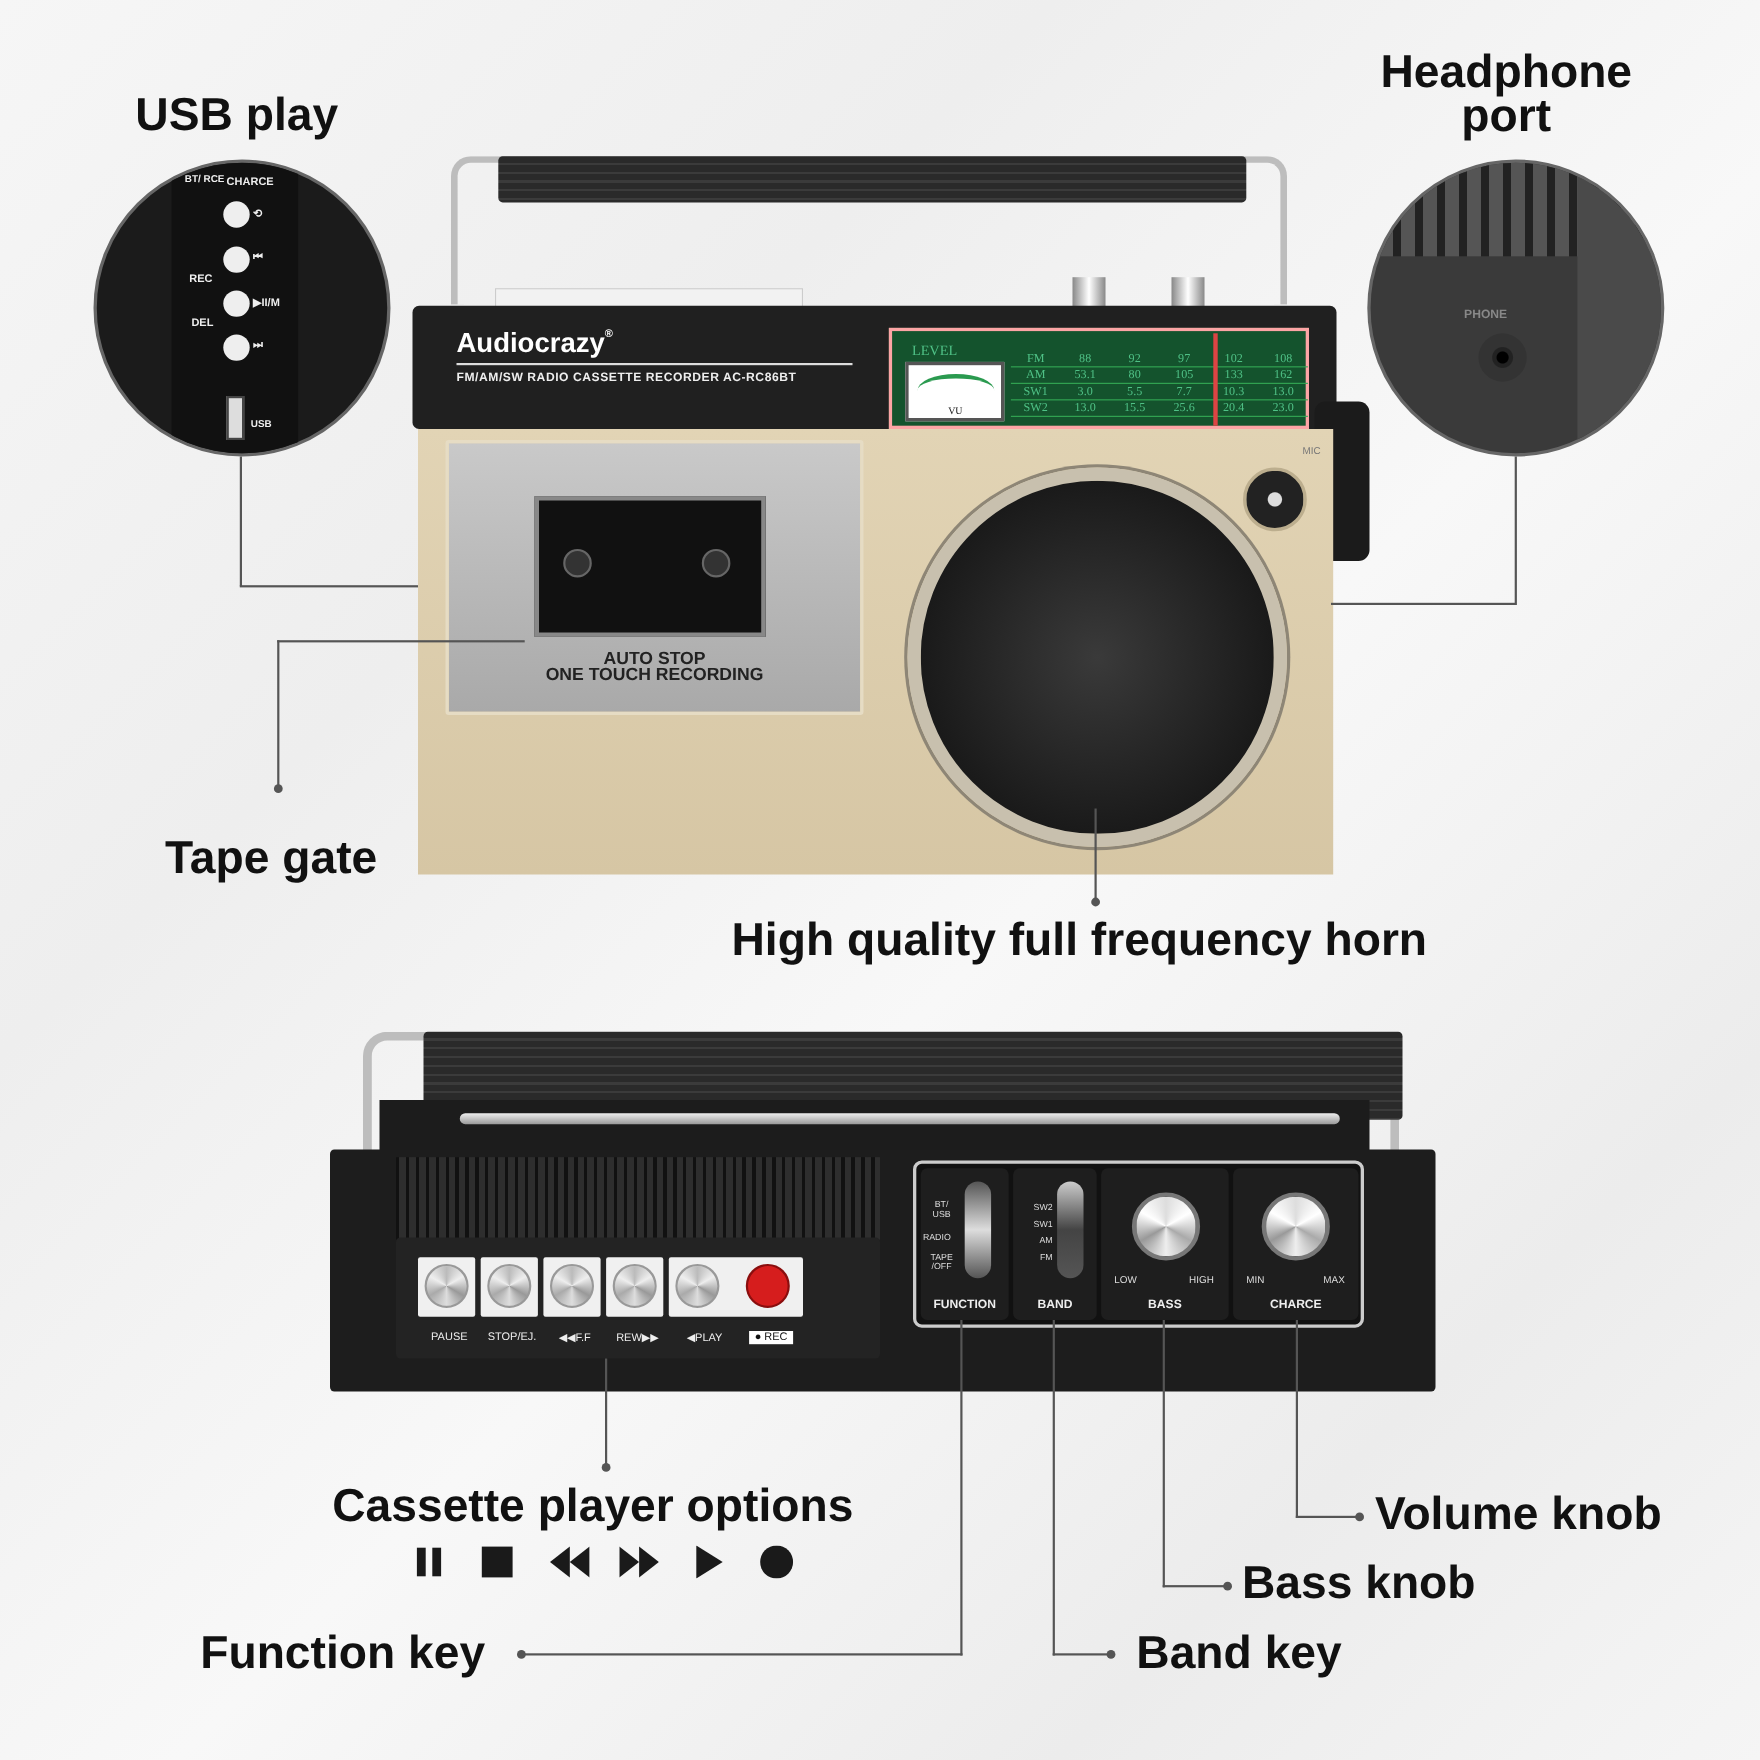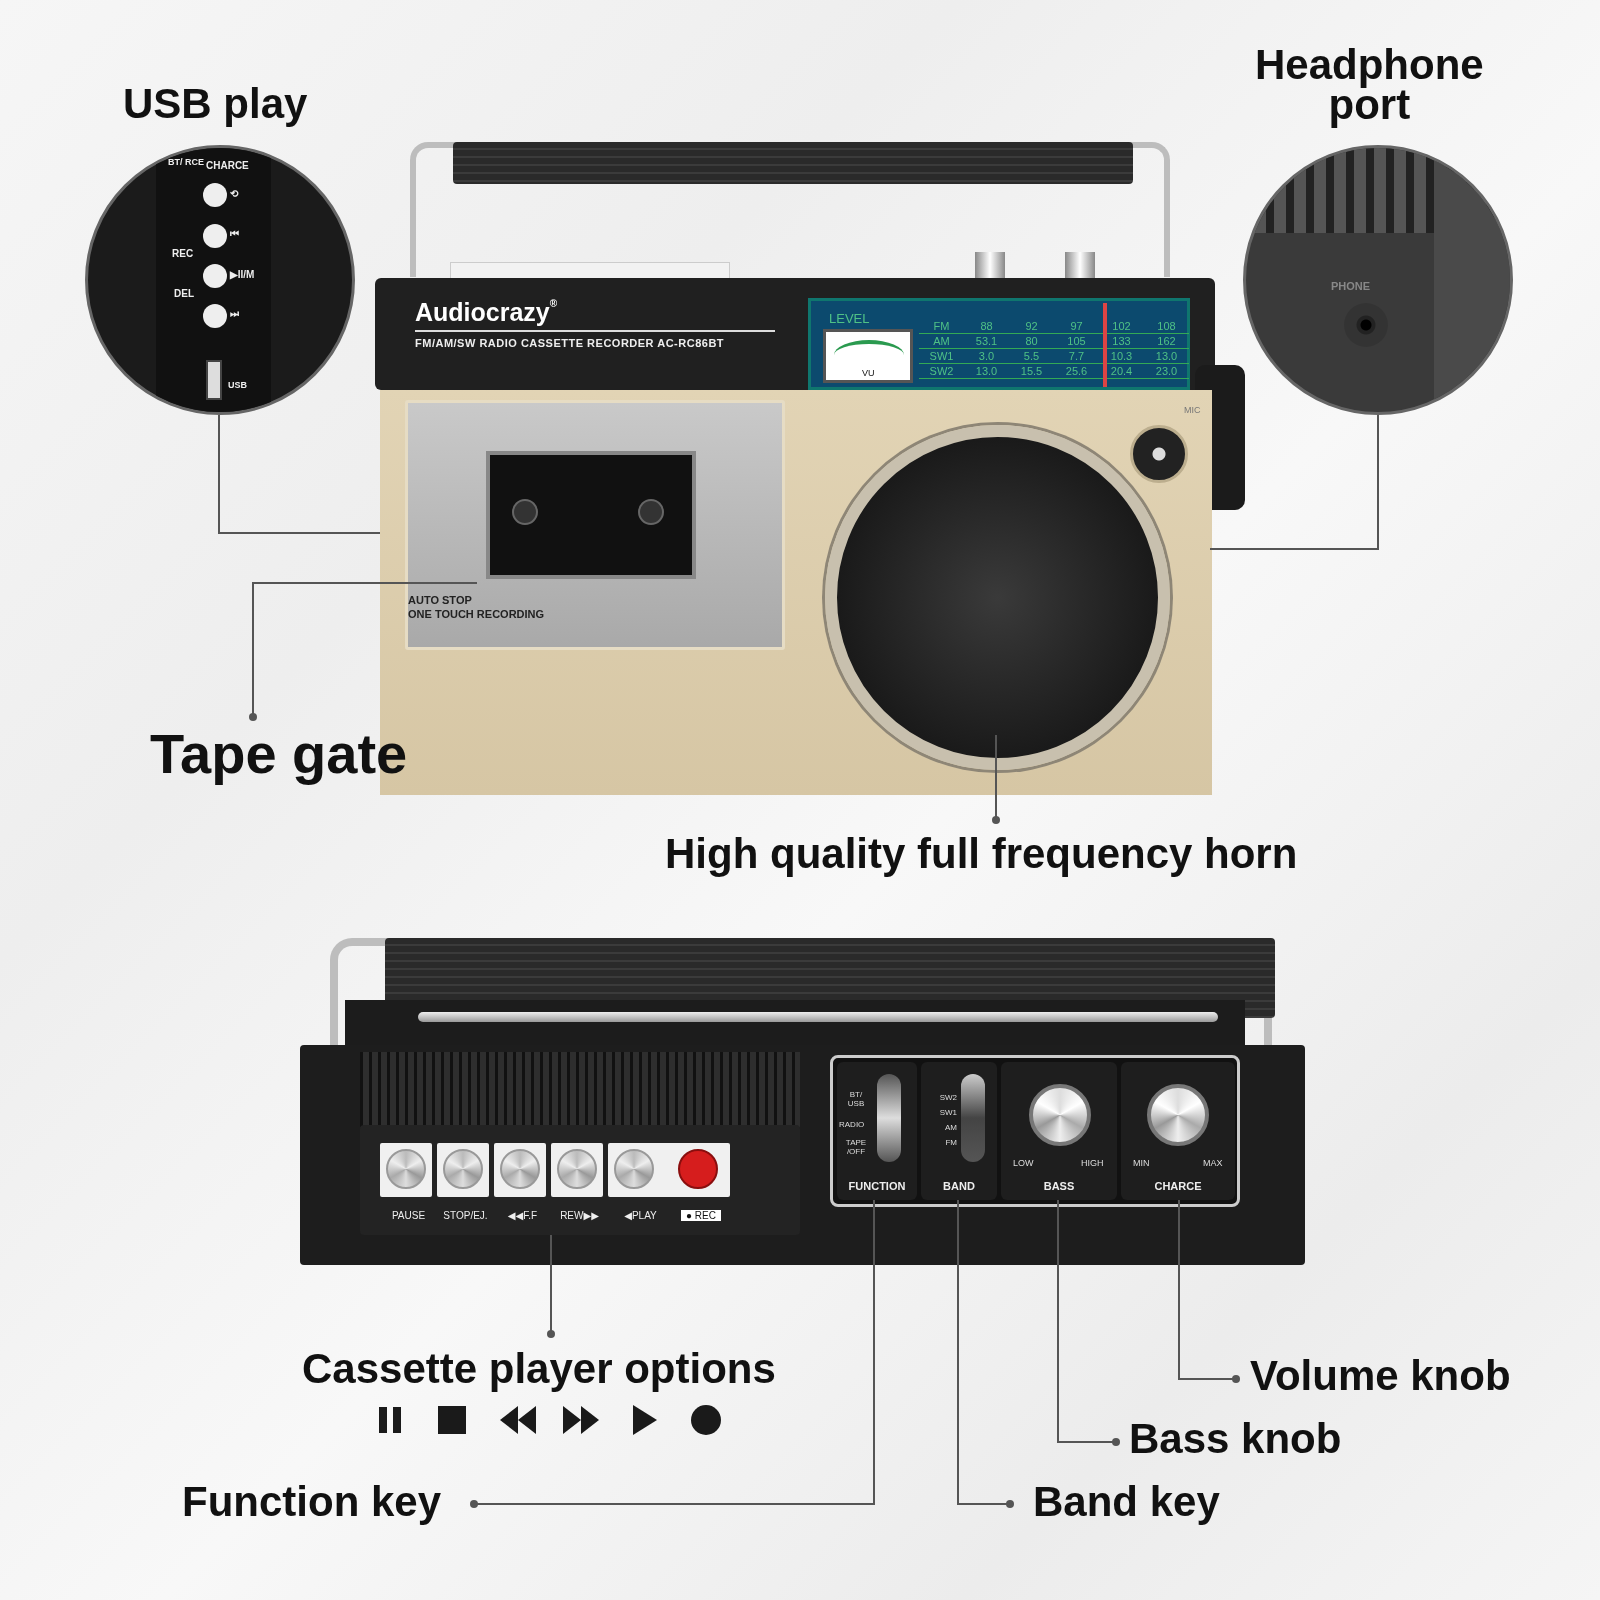--- a/index.html
+++ b/index.html
@@ -11,21 +11,21 @@
 .dot{position:absolute;width:8px;height:8px;border-radius:50%;background:#555}
 .circle{position:absolute;border-radius:50%;overflow:hidden;border:3px solid #666;background:#1b1b1b}
 
 .handle-bar{position:absolute;background:repeating-linear-gradient(180deg,#2a2a2a 0 6px,#3b3b3b 6px 8px);border-radius:4px}
 .chrome{position:absolute;border:6px solid #bdbdbd;border-bottom:none;border-radius:18px 18px 0 0}
 .body-top{position:absolute;background:#202020;border-radius:6px}
 .beige{position:absolute;background:linear-gradient(180deg,#e2d4b5,#d6c6a4);}
 .tape-bay{position:absolute;background:linear-gradient(180deg,#c9c9c9,#a9a9a9);border:3px solid #e6dcc4;border-radius:3px}
 .window{position:absolute;background:#111;border:4px solid #888}
 .speaker{position:absolute;border-radius:50%;background:radial-gradient(circle,#3a3a3a 0%,#1a1a1a 70%);border:12px solid #c8c0ae;box-shadow:0 0 0 3px #8e8676}
-.dial{position:absolute;background:#0c4a6e;border:3px solid #0f766e;color:#4fc186;font-family:Liberation Sans, sans-serif;font-size:11px}
+.dial{position:absolute;background:#14532d;border:3px solid #fca5a5;color:#4fc186;font-family:Liberation Serif, serif;font-size:11px}
 .dial-row{display:flex;height:15px;align-items:center;border-bottom:1px solid #3a5;}
 .dial-row span{flex:1;text-align:center}
 .sm{font-size:10px;font-weight:700;color:#eee;position:absolute;white-space:nowrap}
 .btn-round{position:absolute;width:24px;height:24px;border-radius:50%;background:#eee}
 
 .panel{position:absolute;background:#232323;border-radius:4px}
 .key{position:absolute;width:52px;height:54px;background:#f0f0f0;border-radius:2px}
 .key i{position:absolute;left:6px;top:6px;width:40px;height:40px;border-radius:50%;background:conic-gradient(#bbb,#eee,#999,#ddd,#aaa,#eee,#bbb);border:2px solid #999}
 .rec{background:#d61d1d!important;border-color:#8a0e0e!important}
 .ctl{position:absolute;background:#1e1e1e;border-radius:6px}
@@ -93,21 +93,21 @@
     </div>
     <div class="abs" style="left:292px;top:2px;width:4px;height:84px;background:#d44"></div>
   </div>
 
   <div class="beige" style="left:380px;top:390px;width:832px;height:405px"></div>
   <div class="tape-bay" style="left:405px;top:400px;width:380px;height:250px">
     <div class="window" style="left:78px;top:48px;width:210px;height:128px">
       <div class="abs" style="left:22px;top:44px;width:26px;height:26px;border-radius:50%;background:#333;border:2px solid #666"></div>
       <div class="abs" style="left:148px;top:44px;width:26px;height:26px;border-radius:50%;background:#333;border:2px solid #666"></div>
     </div>
-    <div class="abs" style="left:0;top:190px;width:100%;font-size:11px;font-weight:700;color:#222;line-height:14px">
+    <div class="abs" style="left:0;top:190px;width:100%;text-align:center;font-size:16px;font-weight:700;color:#222;line-height:14px">
       <div>AUTO STOP</div>
         <div>ONE TOUCH RECORDING</div>
     </div>
   </div>
   <div class="speaker" style="left:825px;top:425px;width:345px;height:345px"></div>
   <div class="abs" style="left:1184px;top:405px;font-size:9px;color:#777">MIC</div>
   <div class="abs" style="left:1130px;top:425px;width:58px;height:58px;border-radius:50%;background:radial-gradient(circle,#ddd 0 6px,#222 7px);border:3px solid #bcae8e"></div>
 </div>
 
 <div class="circle" style="left:85px;top:145px;width:270px;height:270px">
@@ -140,21 +140,21 @@
   <div class="abs" style="left:188px;top:0;width:82px;height:270px;background:#4a4a4a"></div>
   <div class="sm" style="left:85px;top:132px;color:#888;font-size:11px">PHONE</div>
   <div class="abs" style="left:98px;top:155px;width:44px;height:44px;border-radius:50%;background:radial-gradient(circle,#000 0 5px,#222 6px 9px,#333 10px)"></div>
 </div>
 <div class="line" style="left:1377px;top:415px;width:2px;height:135px"></div>
 <div class="line" style="left:1210px;top:548px;width:168px;height:2px"></div>
 
 <div class="line" style="left:252px;top:582px;width:225px;height:2px"></div>
 <div class="line" style="left:252px;top:582px;width:2px;height:135px"></div>
 <div class="dot" style="left:249px;top:713px"></div>
-<div class="label" style="left:150px;top:721px;font-size:56px">Tape gate</div>
+<div class="label" style="left:150px;top:756px;font-size:42px">Tape gate</div>
 
 <div class="line" style="left:995px;top:735px;width:2px;height:85px"></div>
 <div class="dot" style="left:992px;top:816px"></div>
 <div class="label" style="left:665px;top:830px;font-size:42px">High quality full frequency horn</div>
 
 <div>
   <div class="chrome" style="left:330px;top:938px;width:942px;height:230px;border-radius:22px 22px 0 0;border-width:8px"></div>
   <div class="handle-bar" style="left:385px;top:938px;width:890px;height:80px"></div>
   <div class="abs" style="left:345px;top:1000px;width:900px;height:50px;background:#1c1c1c"></div>
   <div class="abs" style="left:418px;top:1012px;width:800px;height:10px;background:linear-gradient(180deg,#eee,#999);border-radius:5px"></div>

